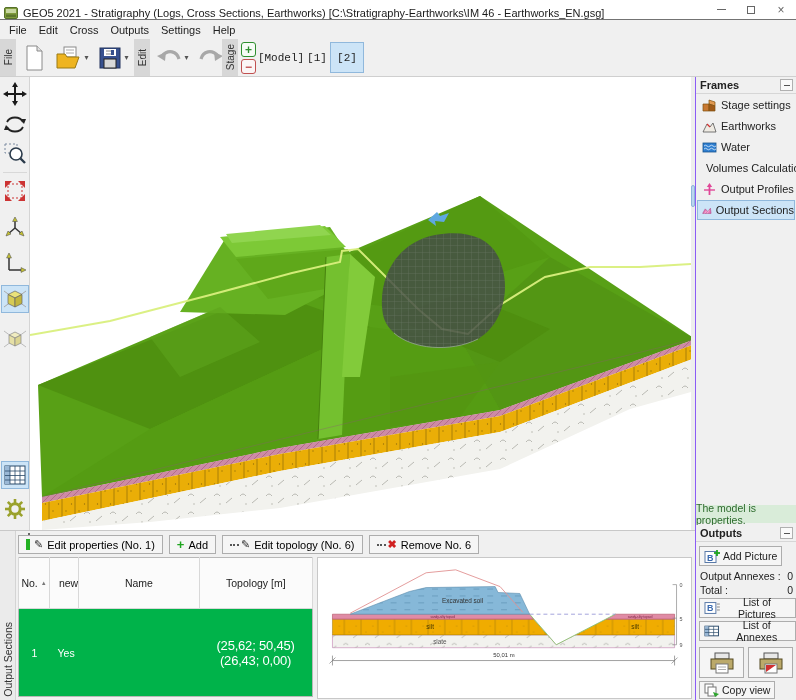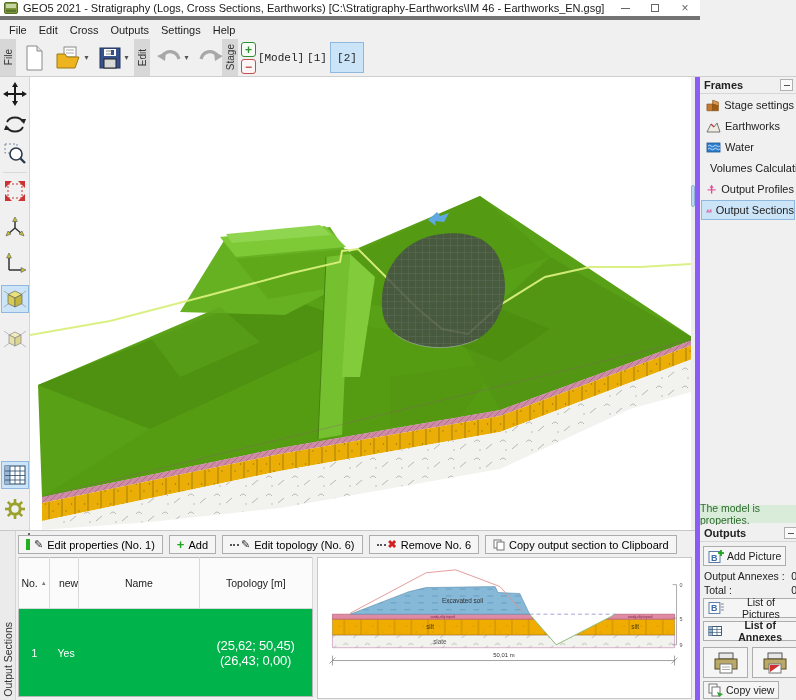--- a/index.html
+++ b/index.html
@@ -1,20 +1,20 @@
 <!DOCTYPE html>
 <html><head>
 <meta charset="utf-8">
 <style>
   * { box-sizing: border-box; margin: 0; padding: 0; }
   html,body { width:796px; height:700px; overflow:hidden; }
   body { font-family:"Liberation Sans",sans-serif; font-size:11px; color:#222; background:#f0f0f0; position:relative; }
 
   
-  .titlebar { position:absolute; left:0; top:0; width:700px; height:20px; background:#ffffff; border-bottom:4px solid #737373; display:flex; align-items:center; }
+  .titlebar { position:absolute; left:0; top:0; width:796px; height:20px; background:#ffffff; border-bottom:1px solid #737373; display:flex; align-items:flex-end; }
   .app-icon { margin-left:4px; }
   .title-text { margin-left:5px; font-size:11px; color:#1a1a1a; white-space:nowrap; }
   .win-controls { margin-left:auto; display:flex; height:100%; }
   .win-btn { width:30px; height:100%; display:flex; align-items:center; justify-content:center; color:#666; }
   .min-glyph { width:9px; height:1px; background:#666; display:block; }
   .max-glyph { width:8px; height:8px; border:1px solid #666; display:block; }
   .close-glyph { font-size:12px; line-height:1; }
 
   
   .menubar { position:absolute; left:0; top:20px; width:796px; height:19px; background:#f0f0f0; display:flex; align-items:center; padding-left:3px; }
@@ -37,35 +37,35 @@
   .tool-btn { position:absolute; left:1px; width:28px; height:28px; display:flex; align-items:center; justify-content:center; }
   .tool-btn.selected { background:#cce4f7; border:1px solid #90b8dc; }
   .tool-sep { position:absolute; left:3px; width:24px; height:1px; background:#d8d8d8; }
 
   
   .viewport { position:absolute; left:30px; top:77px; width:661px; height:453px; background:#ffffff; }
   .vsplitter { position:absolute; left:691px; top:77px; width:4px; height:453px; background:#eeeeee; }
   .vsplit-handle { position:absolute; left:0; top:108px; width:4px; height:22px; background:#bcd6ef; border:1px solid #8fb6da; border-radius:2px; }
 
   
-  .right-panel { position:absolute; left:695px; top:77px; width:101px; height:623px; background:#f0f0f0; border-left:5px solid #8b5cf6; }
+  .right-panel { position:absolute; left:695px; top:77px; width:101px; height:623px; background:#f0f0f0; border-left:1px solid #8b5cf6; }
   .panel-header { position:relative; height:17px; padding:2px 4px; font-weight:bold; color:#222; border-bottom:1px solid #d6d6d6; background:#f0f0f0; }
   .panel-min { position:absolute; right:3px; top:2px; width:13px; height:12px; border:1px solid #b0b0b0; background:#fafafa; display:flex; align-items:center; justify-content:center; }
   .panel-min i { display:block; width:6px; height:1px; background:#555; }
   .frame-item { position:relative; height:20px; display:flex; align-items:center; gap:4px; padding-left:4px; margin:1px 1px; border:1px solid transparent; }
   .frame-item.selected { background:#cce4f7; border:1px solid #90b8dc; }
   .frame-item .fi-label { white-space:nowrap; font-size:11px; }
   .gen-message { position:absolute; left:0px; top:428px; width:100px; height:18px; background:#d9ecd9; color:#2d6b2d; display:flex; align-items:center; justify-content:center; font-size:10.5px; }
   .outputs-block { position:absolute; left:0; top:448px; width:100px; }
   .panel-btn { display:flex; align-items:center; gap:3px; background:#f5f5f5; border:1px solid #adadad; font-size:10.5px; color:#222; padding:2px 4px; }
   .ob-addpic { position:absolute; left:3px; top:21px; height:20px; }
   .counter-row { position:absolute; left:4px; width:93px; height:13px; display:flex; font-size:10.5px; }
   .counter-row .cval { margin-left:auto; }
   .ob-listpic { position:absolute; left:3px; top:73px; height:20px; }
-  .ob-listann { position:absolute; left:3px; top:96px; height:20px;font-weight:bold; }
+  .ob-listann { position:absolute; left:3px; top:96px; height:20px; }
   .print-btn { position:absolute; top:122px; width:45px; height:31px; display:flex; align-items:center; justify-content:center; background:#f5f5f5; border:1px solid #adadad; }
   .ob-copyview { position:absolute; left:3px; top:156px; height:18px; }
 
   
   .bottom-panel { position:absolute; left:0; top:530px; width:695px; height:170px; background:#f0f0f0; border-top:1px solid #c8c8c8; }
   .side-tab { position:absolute; left:0; top:0; width:16px; height:170px; background:#ebebeb; border-right:1px solid #d4d4d4; }
   .side-tab span { position:absolute; bottom:4px; left:2px; writing-mode:vertical-rl; transform:rotate(180deg); font-size:10.5px; color:#333; white-space:nowrap; }
   .hsplit-handle { position:absolute; left:28px; top:2px; width:2px; height:9px; background:#666; }
   .bp-toolbar { position:absolute; left:18px; top:4px; display:flex; gap:6px; }
   .bp-btn { display:flex; align-items:center; gap:4px; height:19px; background:#f5f5f5; border:1px solid #adadad; padding:0 7px; font-size:11px; white-space:nowrap; }
@@ -527,27 +527,20 @@
     <button class="bp-btn">
       <span class="icon-dashes"></span>
       <span class="icon-pencil">✎</span>
       <span>Edit topology (No. 6)</span>
     </button>
     <button class="bp-btn">
       <span class="icon-dashes"></span>
       <span class="icon-red-x">✖</span>
       <span>Remove No. 6</span>
     </button>
-    <button class="bp-btn">
-      <svg width="12" height="12" viewBox="0 0 12 12">
-        <rect x="1" y="1" width="7" height="8" fill="#ffffff" stroke="#777"></rect>
-        <rect x="4" y="3" width="7" height="8" fill="#ffffff" stroke="#777"></rect>
-      </svg>
-      <span>Copy output section to Clipboard</span>
-    </button>
   </div>
 
   <table class="sec-table">
     <tbody>
         <tr>
       <th class="col-no"><span>No.</span> <span class="sort-arrow">▲</span></th>
       <th class="col-new"><span>new</span></th>
       <th class="col-name"><span>Name</span></th>
       <th class="col-top"><span>Topology [m]</span></th>
     </tr>

